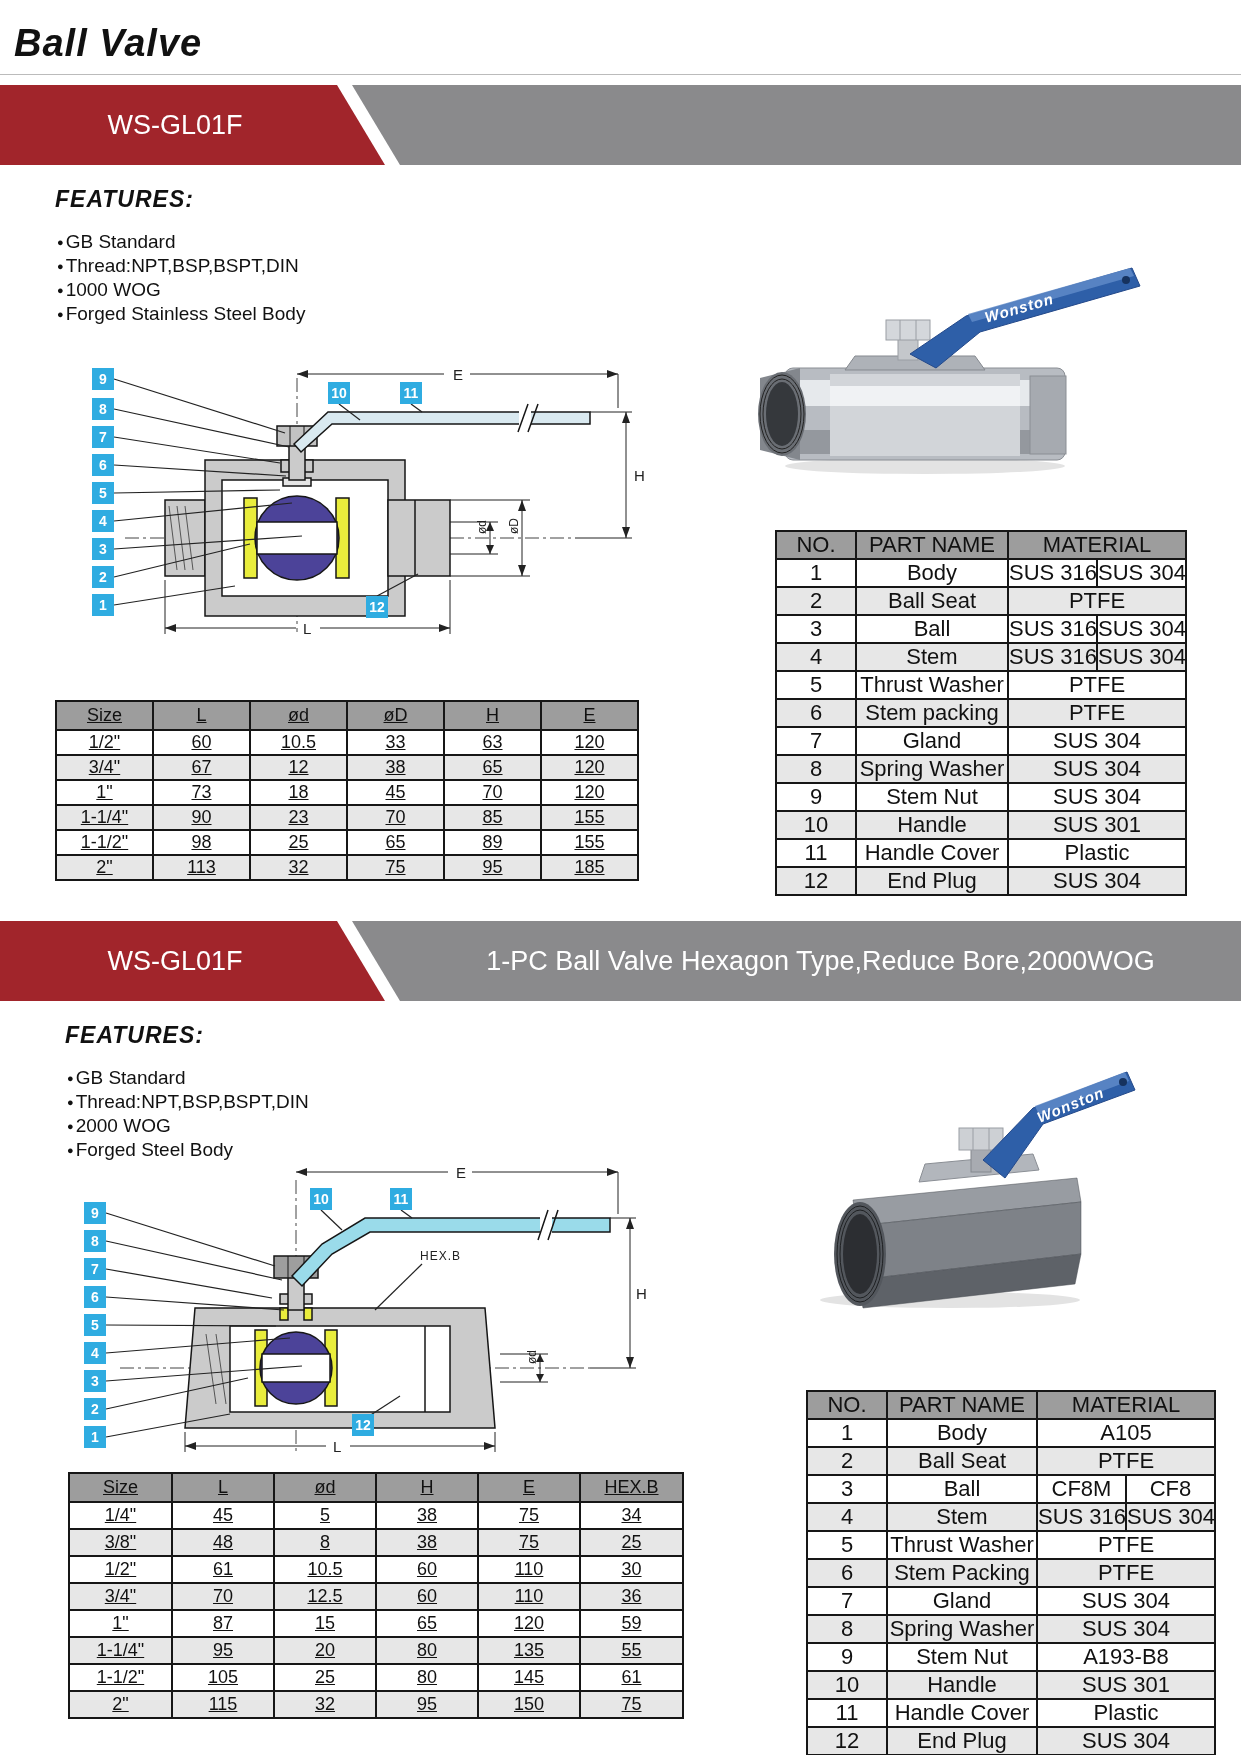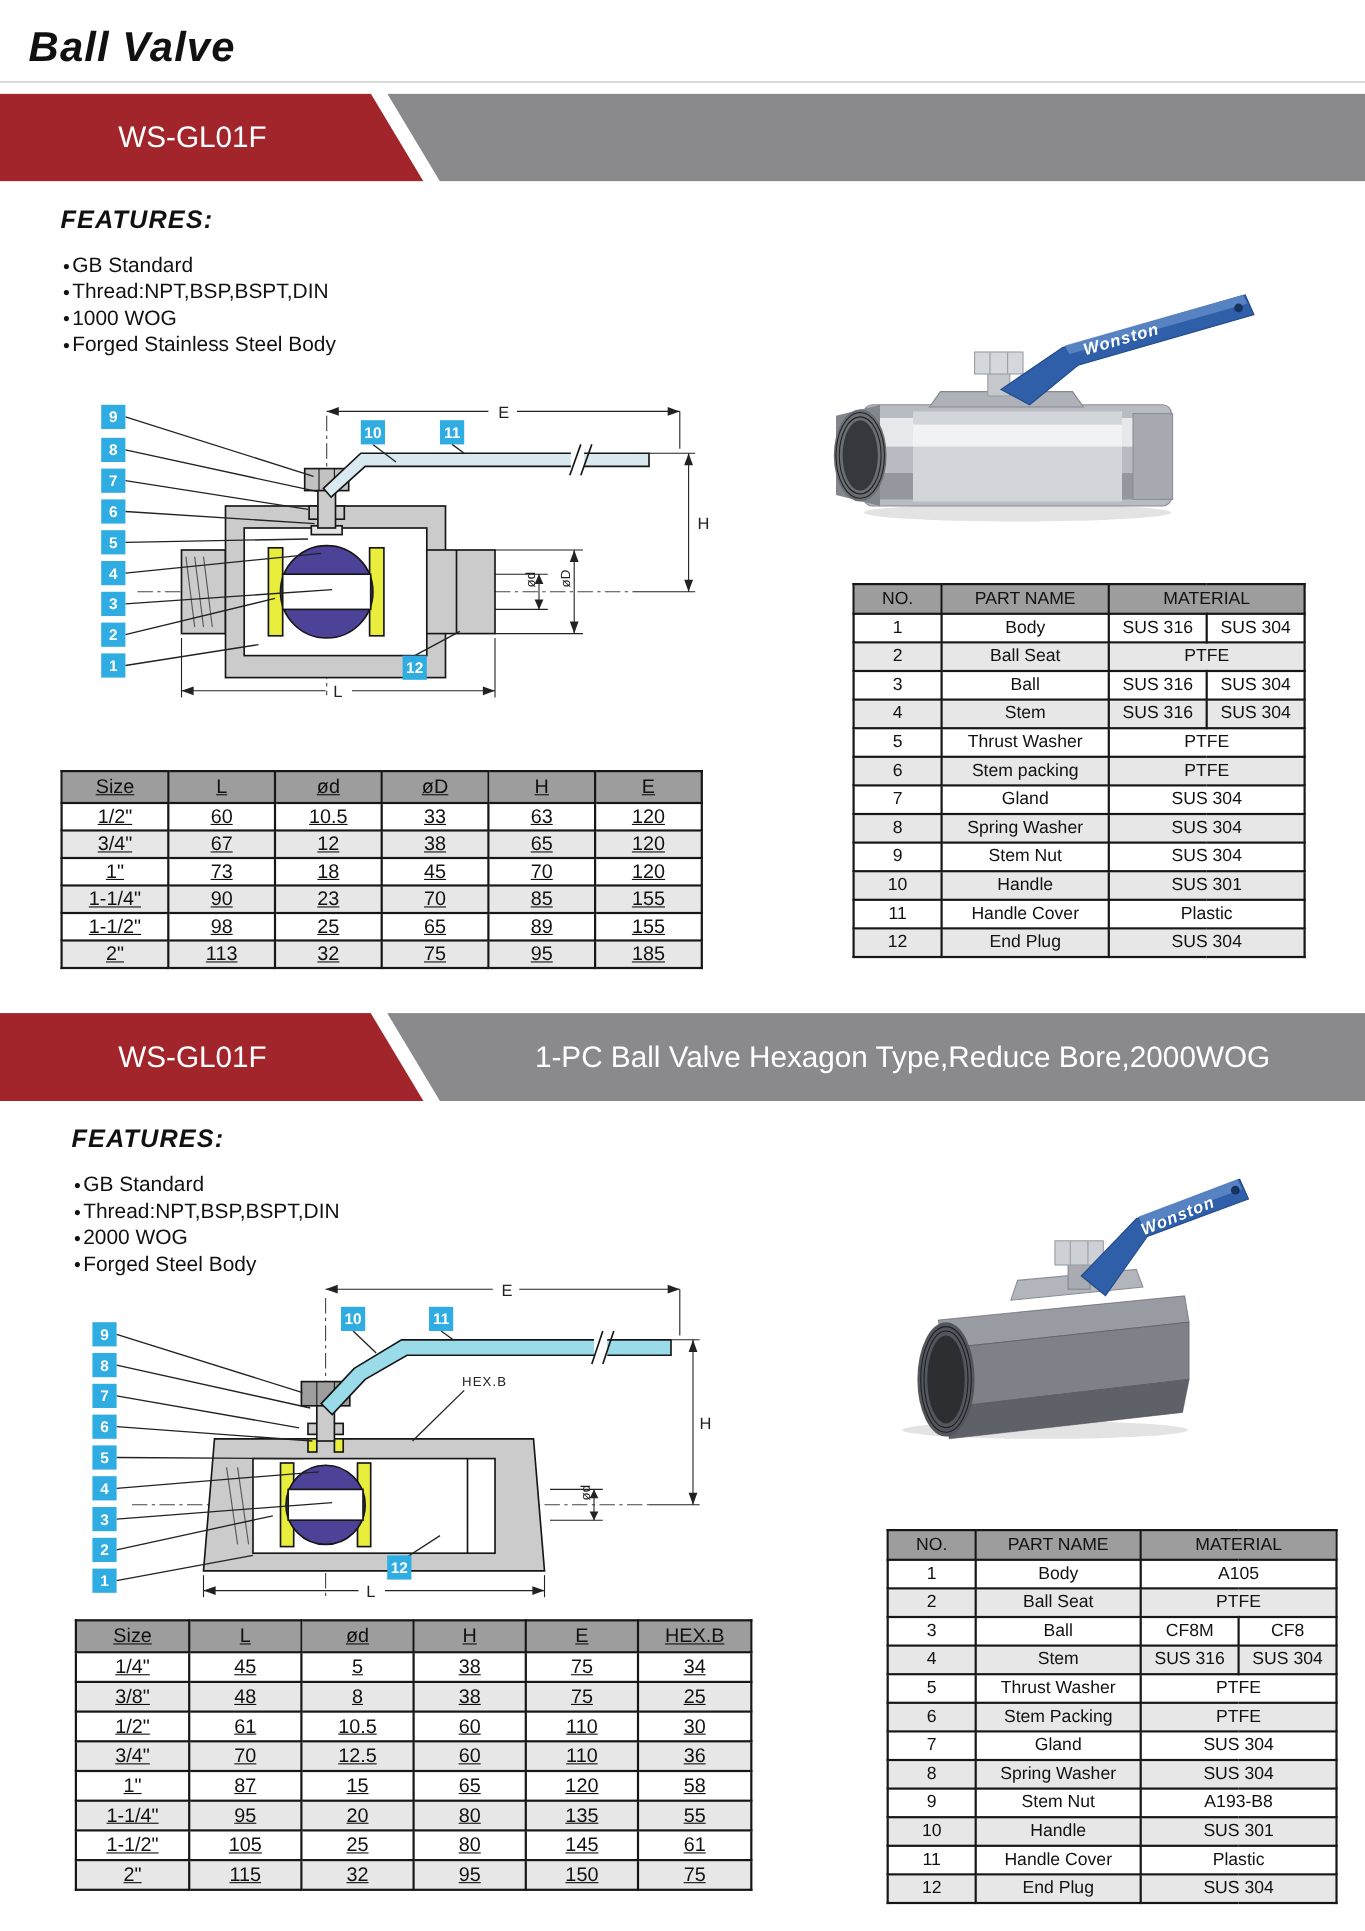--- a/index.html
+++ b/index.html
@@ -1,20 +1,20 @@
 <!DOCTYPE html>
 <html><head>
 <meta charset="utf-8">
 <title>Ball Valve</title>
 <style>
   html,body{margin:0;padding:0;background:#fff;}
   body{font-family:"Liberation Sans","DejaVu Sans",sans-serif;color:#111;}
   #page{position:relative;width:1241px;height:1755px;background:#fff;overflow:hidden;}
 
-  .page-title{position:absolute;left:26px;top:22px;font-size:38px;font-style:italic;font-weight:bold;letter-spacing:1px;}
+  .page-title{position:absolute;left:14px;top:22px;font-size:38px;font-style:italic;font-weight:bold;letter-spacing:1px;}
   .title-rule{position:absolute;left:0;top:74px;width:1241px;height:1px;background:#bbb;}
 
   .banner{position:absolute;left:0;width:1241px;height:80px;}
   .banner .red{position:absolute;left:0;top:0;width:400px;height:80px;background:#A1252B;
     clip-path:polygon(0 0,337px 0,385px 80px,0 80px);}
   .banner .gray{position:absolute;left:0;top:0;width:1241px;height:80px;background:#8A8A8C;
     clip-path:polygon(352px 0,1241px 0,1241px 80px,400px 80px);}
   .banner .model{position:absolute;left:0;top:0;width:350px;height:80px;line-height:80px;text-align:center;
     color:#fff;font-size:27px;}
   .banner .btitle{position:absolute;left:400px;top:0;width:841px;height:80px;line-height:80px;text-align:center;
@@ -27,21 +27,21 @@
   table{border-collapse:collapse;table-layout:fixed;text-align:center;position:absolute;background:#fff;}
   th,td{border:2px solid #161616;padding:0;white-space:nowrap;overflow:hidden;}
   thead th{background:#9D9D9D;font-weight:normal;}
   tbody tr:nth-of-type(even){background:#E7E7E7;}
 
   .dim-table{font-size:18px;text-decoration:underline;}
   .dim-table thead th{height:27px;}
   .dim-table td{height:23px;}
   .dim2 td{height:25px;}
 
-  .parts-table{font-size:16px;}
+  .parts-table{font-size:22px;}
   .parts-table thead th{height:25px;}
   .parts-table td{height:24px;}
 
   svg text{font-family:"Liberation Sans","DejaVu Sans",sans-serif;}
   .callout-num{fill:#fff;font-size:14px;font-weight:bold;}
   .dim-label{fill:#222;font-size:15px;}
   .dim-label-sm{fill:#222;font-size:12px;}
   .leader{stroke:#222;stroke-width:1.2;fill:none;}
   .dimline{stroke:#222;stroke-width:1;fill:none;}
   .outline{stroke:#161616;stroke-width:1.5;}
@@ -693,21 +693,21 @@
           <td>110</td>
           <td>36</td>
         </tr>
 
         <tr>
           <td>1"</td>
           <td>87</td>
           <td>15</td>
           <td>65</td>
           <td>120</td>
-          <td>58</td>
+          <td>59</td>
         </tr>
 
         <tr>
           <td>1-1/4"</td>
           <td>95</td>
           <td>20</td>
           <td>80</td>
           <td>135</td>
           <td>55</td>
         </tr>

